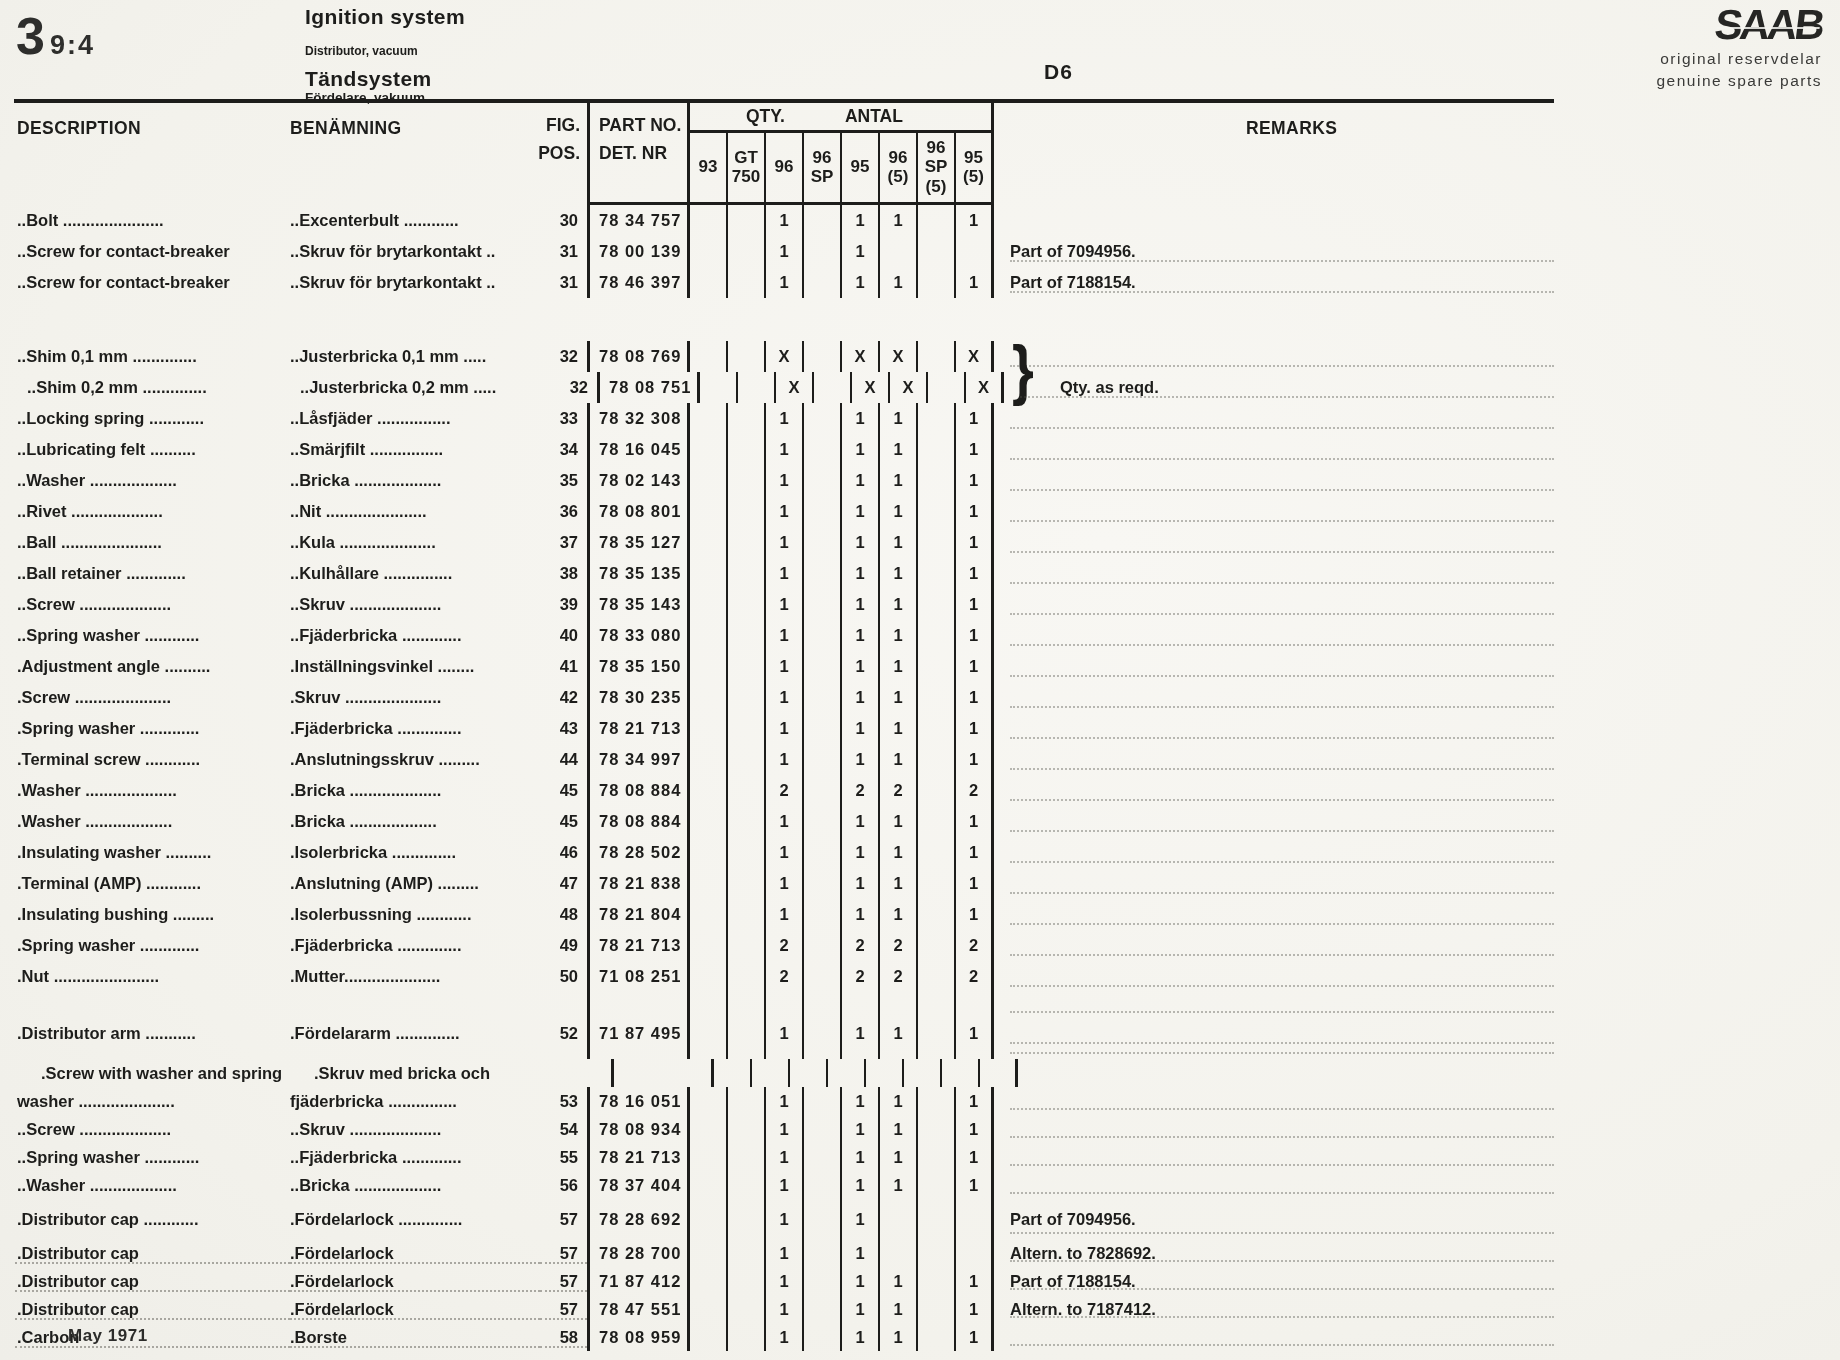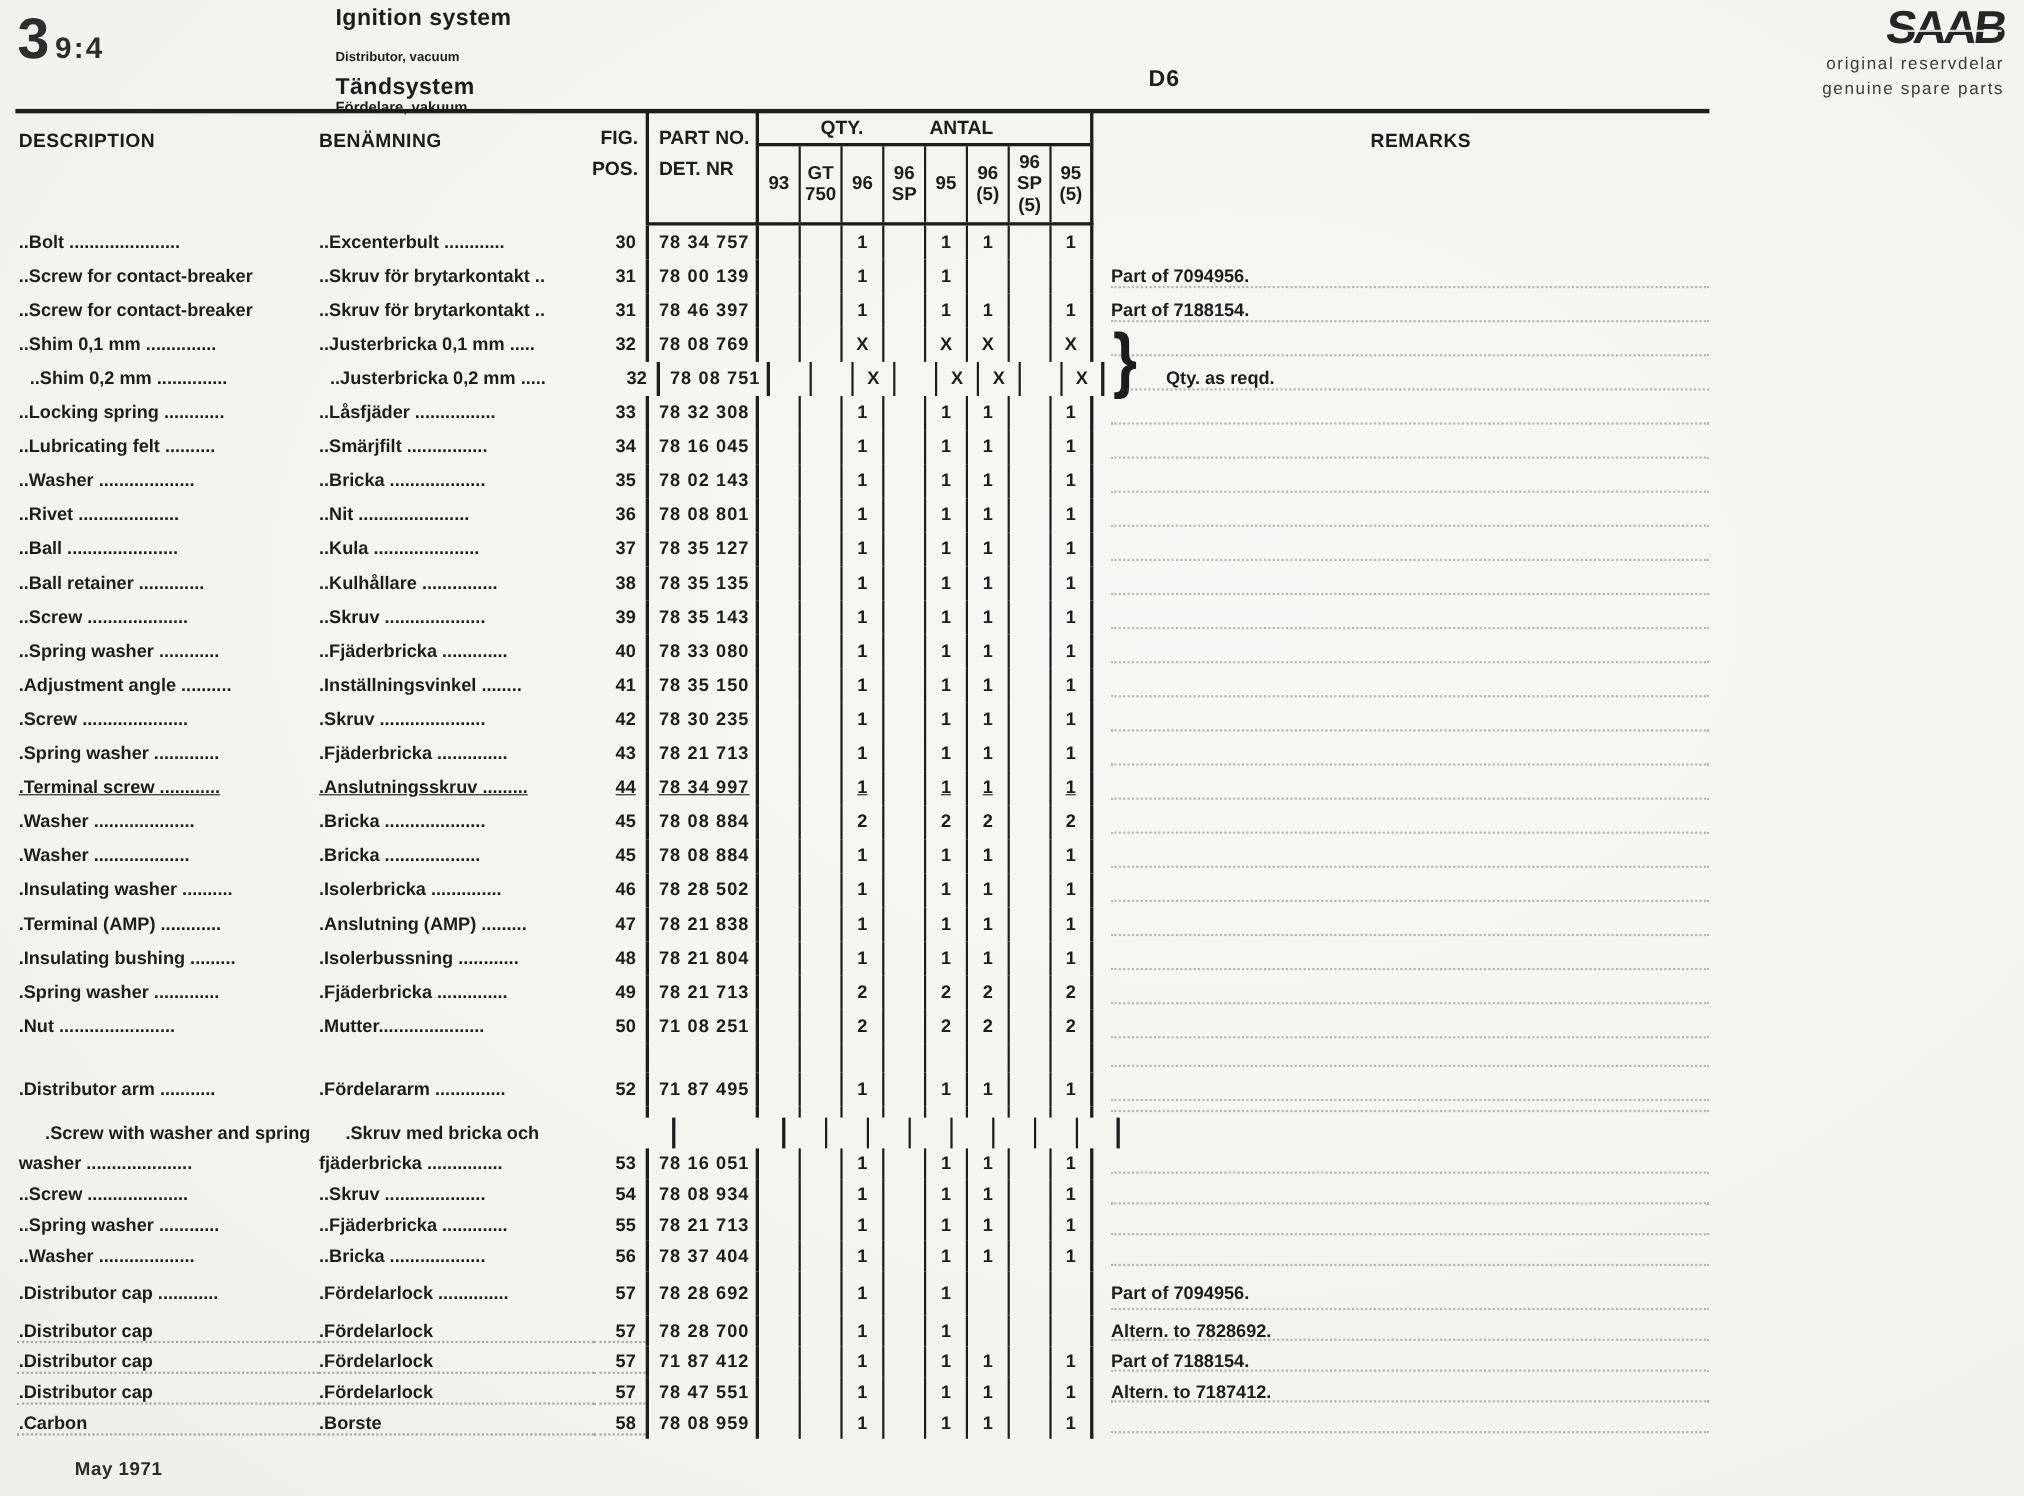--- a/index.html
+++ b/index.html
@@ -203,21 +203,21 @@
         <div class="c-q"></div>
         <div class="c-q"></div>
         <div class="c-q">1</div>
         <div class="c-q"></div>
         <div class="c-q">1</div>
         <div class="c-q">1</div>
         <div class="c-q"></div>
         <div class="c-q last">1</div>
         <div class="c-r">Part of 7188154.</div>
       </div>
-      <div class="trow" style="height: 31px;">
+      <div class="trow" style="height: 31px; margin-top: 43px;">
         <div class="c-d">..Shim 0,1 mm ..............</div>
         <div class="c-b">..Justerbricka 0,1 mm .....</div>
         <div class="c-f">32</div>
         <div class="c-p">78 08 769</div>
         <div class="c-q"></div>
         <div class="c-q"></div>
         <div class="c-q">X</div>
         <div class="c-q"></div>
         <div class="c-q">X</div>
         <div class="c-q">X</div>
@@ -398,21 +398,21 @@
         <div class="c-q"></div>
         <div class="c-q"></div>
         <div class="c-q">1</div>
         <div class="c-q"></div>
         <div class="c-q">1</div>
         <div class="c-q">1</div>
         <div class="c-q"></div>
         <div class="c-q last">1</div>
         <div class="c-r"></div>
       </div>
-      <div class="trow" style="height: 31px; text-decoration: underline;">
+      <div class="trow" style="height: 31px;">
         <div class="c-d">.Terminal screw ............</div>
         <div class="c-b">.Anslutningsskruv .........</div>
         <div class="c-f">44</div>
         <div class="c-p">78 34 997</div>
         <div class="c-q"></div>
         <div class="c-q"></div>
         <div class="c-q">1</div>
         <div class="c-q"></div>
         <div class="c-q">1</div>
         <div class="c-q">1</div>

